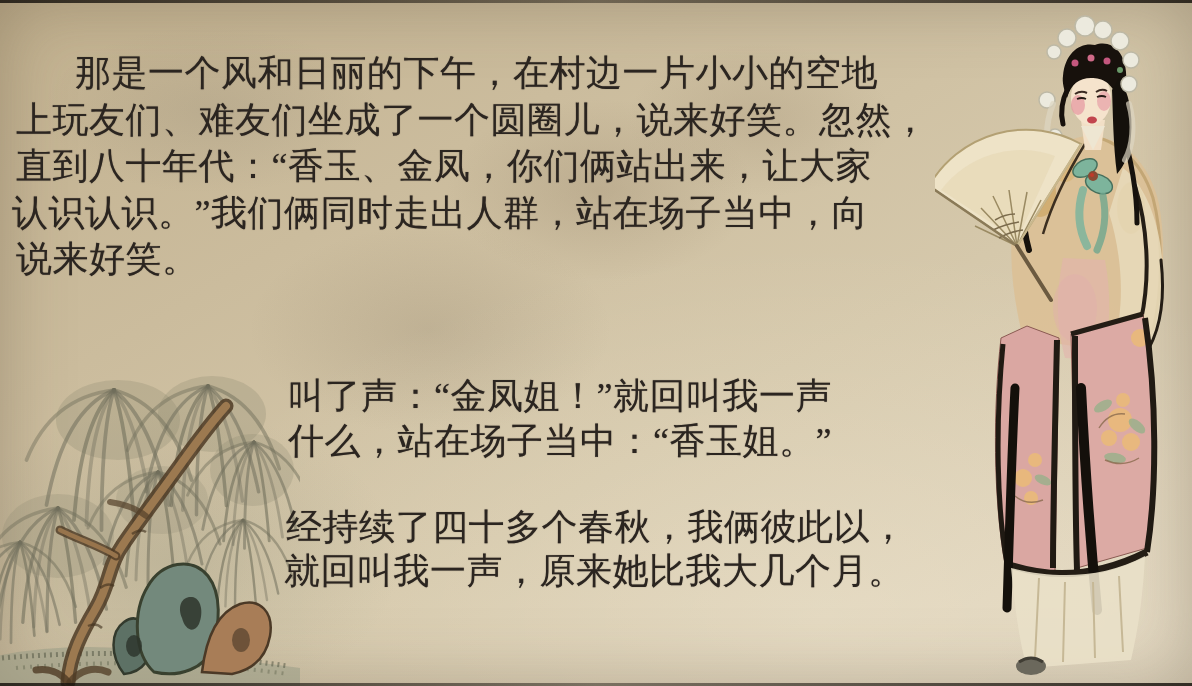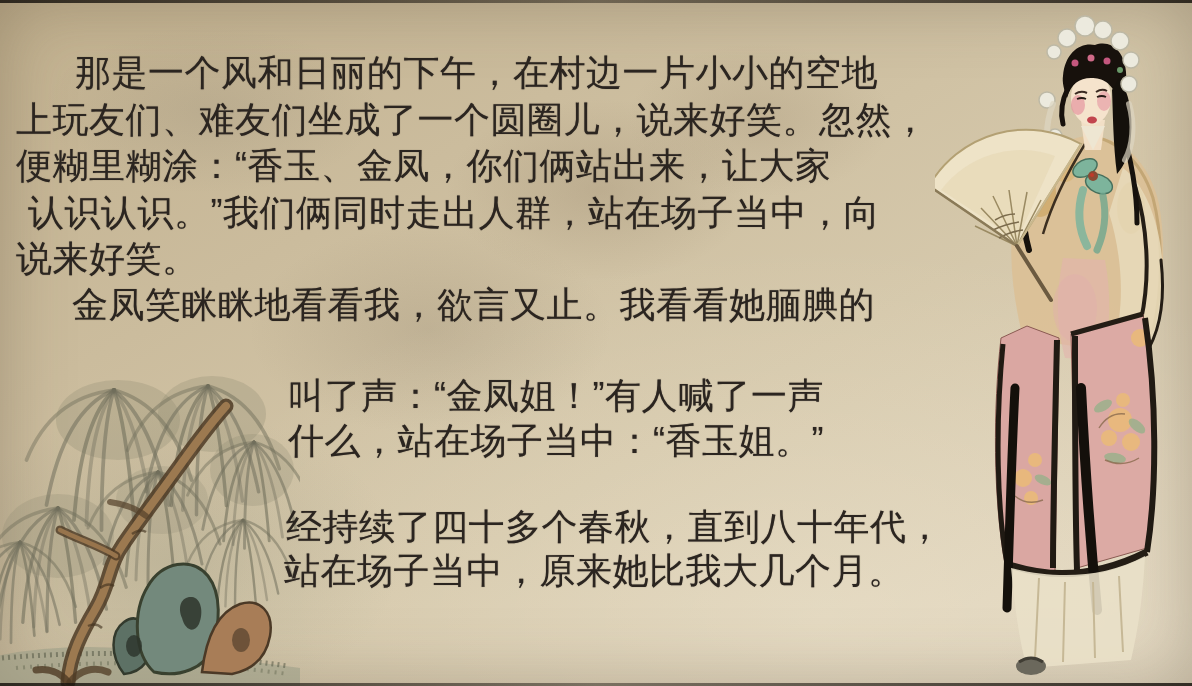--- a/index.html
+++ b/index.html
@@ -9,37 +9,37 @@
     overflow:hidden;
     background:
       radial-gradient(ellipse 220px 130px at 600px 190px, rgba(120,100,75,.20), transparent 70%),
       radial-gradient(ellipse 260px 150px at 430px 330px, rgba(110,95,75,.16), transparent 70%),
       radial-gradient(ellipse 190px 110px at 760px 120px, rgba(125,105,80,.16), transparent 70%),
       radial-gradient(ellipse 240px 120px at 210px 110px, rgba(110,105,95,.14), transparent 70%),
       radial-gradient(ellipse 320px 210px at 170px 560px, rgba(120,126,105,.20), transparent 72%),
       radial-gradient(ellipse 900px 500px at 820px 620px, rgba(255,248,230,.25), transparent 75%),
       linear-gradient(150deg,#c2b18f 0%,#cbbc9d 30%,#d5c8ab 60%,#ded2b9 85%,#e2d7c0 100%);
     box-shadow: inset 0 0 70px rgba(90,75,55,.35);
-    font-family:Liberation Sans, sans-serif;
+    font-family:Liberation Serif, serif;
   }
   .edge{position:absolute;left:0;width:100%;height:3px;background:linear-gradient(90deg,rgba(25,20,14,.85),rgba(25,20,14,.45),rgba(25,20,14,.85));}
   .edge.top{top:0;}
   .edge.bottom{bottom:0;}
   .line{
     position:absolute;
     font-size:36px;line-height:46px;
     letter-spacing:0.5px;
     color:#2b2520;
     white-space:nowrap;
     text-shadow:0 0 1px rgba(43,37,32,.55);
   }
   .l1{left:75px;top:50px}
   .l2{left:16px;top:97px}
   .l3{left:16px;top:143px}
-  .l4{left:28px;top:190px}
+  .l4{left:12px;top:190px}
   .l5{left:16px;top:236px}
   .l6{left:72px;top:282px}
   .l7{left:16px;top:328px}
   .l8{left:288px;top:373px}
   .l9{left:288px;top:418px}
   .l10{left:351px;top:459px}
   .l11{left:286px;top:504px}
   .l12{left:284px;top:548px}
   .willow{position:absolute;left:-4px;top:350px;}
   .figure{position:absolute;left:935px;top:8px;}
@@ -202,23 +202,22 @@
 
     <path d="M76,560 C80,600 84,632 92,660 L196,652 C204,618 208,586 210,548 C166,572 116,570 76,560 Z" fill="#e9e0c8" opacity=".9"></path>
     <path d="M104,570 L100,650 M130,574 L128,654 M158,574 L160,650 M184,568 L188,644" stroke="#c6b896" stroke-width="2" fill="none"></path>
 
     <ellipse cx="96" cy="658" rx="15" ry="9" fill="#6b685c"></ellipse>
     <path d="M84,654 Q96,646 108,654" stroke="#403d34" stroke-width="3" fill="none"></path>
   </svg>
 
   <div class="line l1">那是一个风和日丽的下午，在村边一片小小的空地</div>
   <div class="line l2">上玩友们、难友们坐成了一个圆圈儿，说来好笑。忽然，</div>
-  <div class="line l3">便糊里糊涂：“香玉、金凤，你们俩站出来，让大家</div>
+  <div class="line l3">直到八十年代：“香玉、金凤，你们俩站出来，让大家</div>
   <div class="line l4">认识认识。”我们俩同时走出人群，站在场子当中，向</div>
   <div class="line l5">说来好笑。</div>
-  <div class="line l6">金凤笑眯眯地看看我，欲言又止。我看看她腼腆的</div>
-  <div class="line l8">叫了声：“金凤姐！”有人喊了一声</div>
+  <div class="line l8">叫了声：“金凤姐！”就回叫我一声</div>
   <div class="line l9">什么，站在场子当中：“香玉姐。”</div>
-  <div class="line l11">经持续了四十多个春秋，直到八十年代，</div>
-  <div class="line l12">站在场子当中，原来她比我大几个月。</div>
+  <div class="line l11">经持续了四十多个春秋，我俩彼此以，</div>
+  <div class="line l12">就回叫我一声，原来她比我大几个月。</div>
 
   <div class="edge bottom"></div>
 </div>
 
 </body></html>

